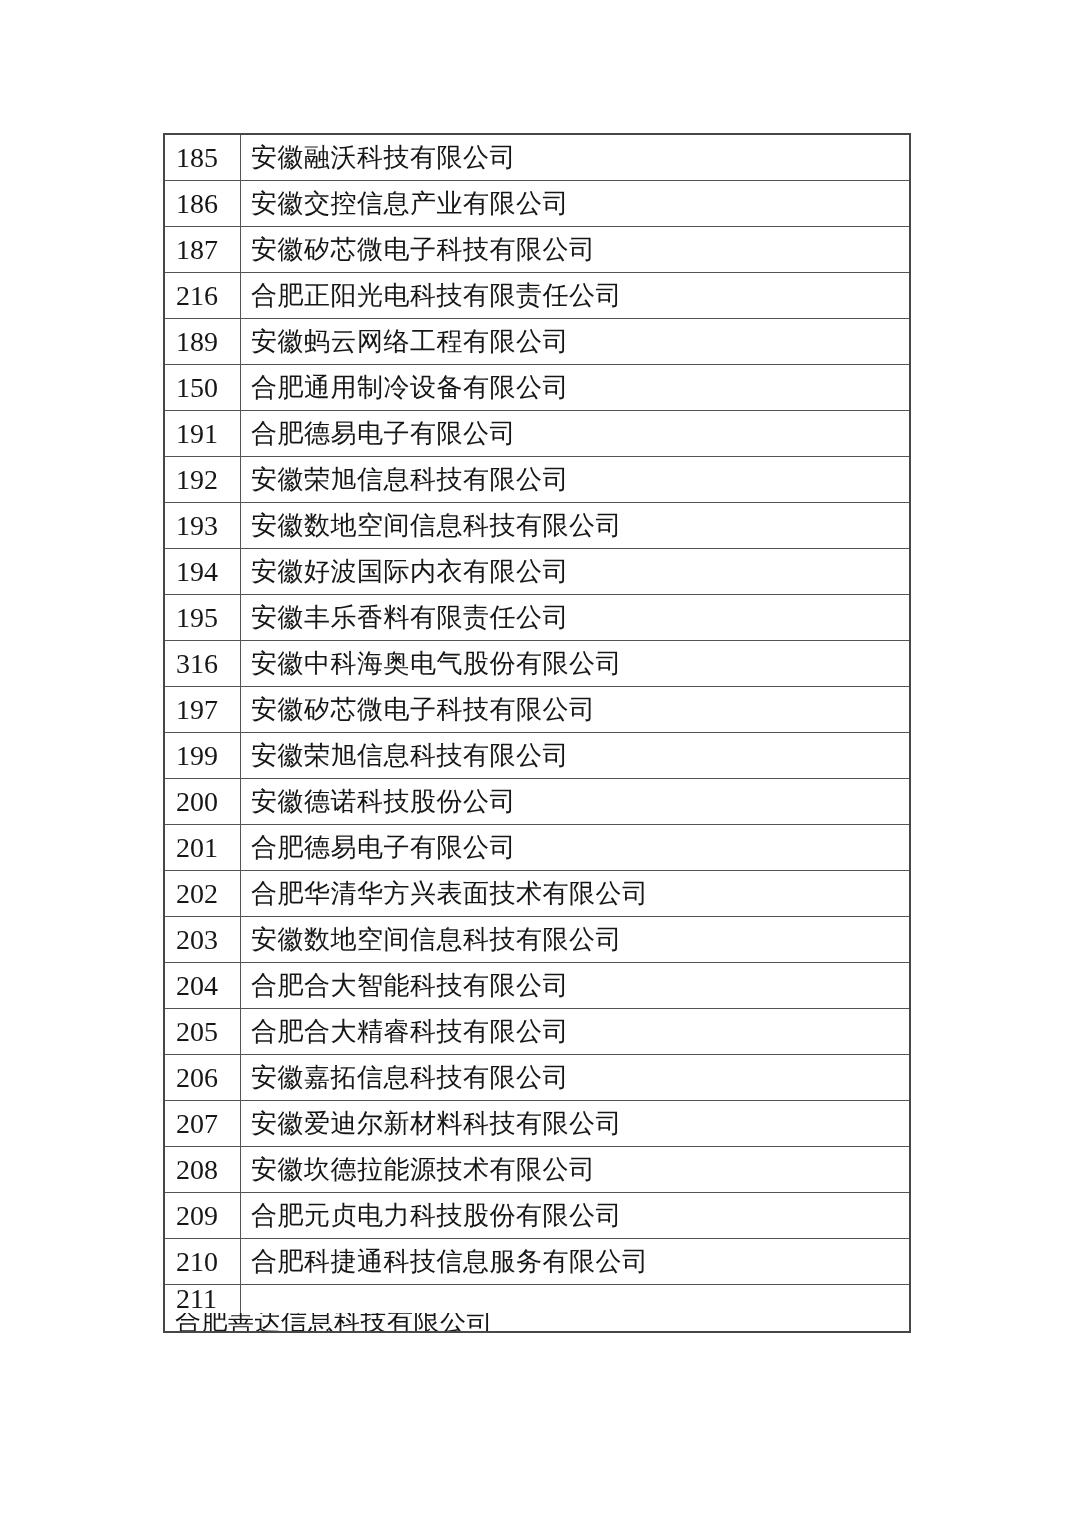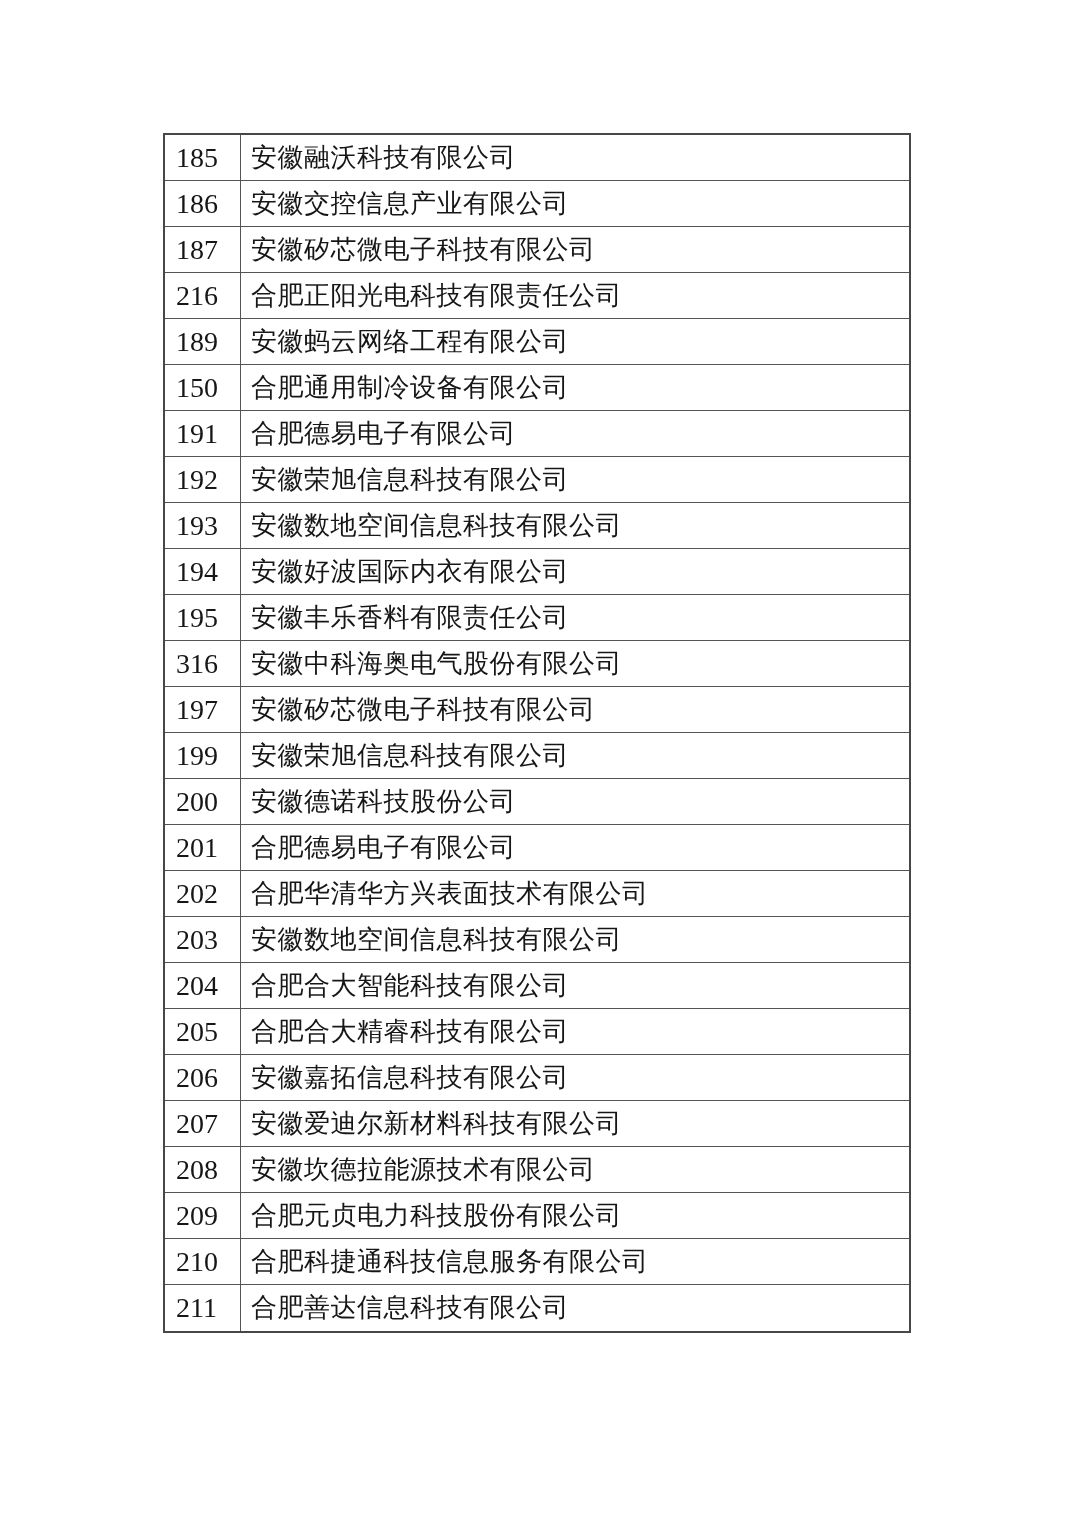--- a/index.html
+++ b/index.html
@@ -30,20 +30,21 @@
   }
   .trow {
     display: flex;
     height: 46px;
     box-sizing: border-box;
     border-bottom: 1.5px solid #545454;
     align-items: stretch;
   }
   .trow:last-child {
     border-bottom: none;
+    flex-direction: column;
   }
   .cell-no {
     width: 76px;
     box-sizing: border-box;
     border-right: 1.5px solid #545454;
     display: flex;
     align-items: center;
     padding-left: 11px;
     font-size: 28px;
     color: #161616;

